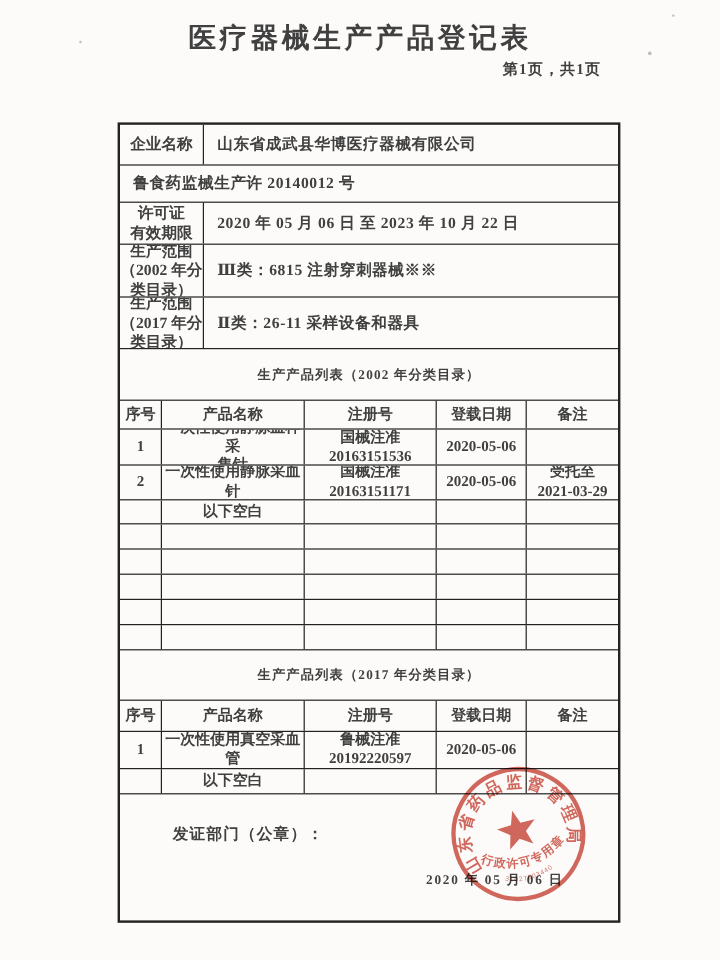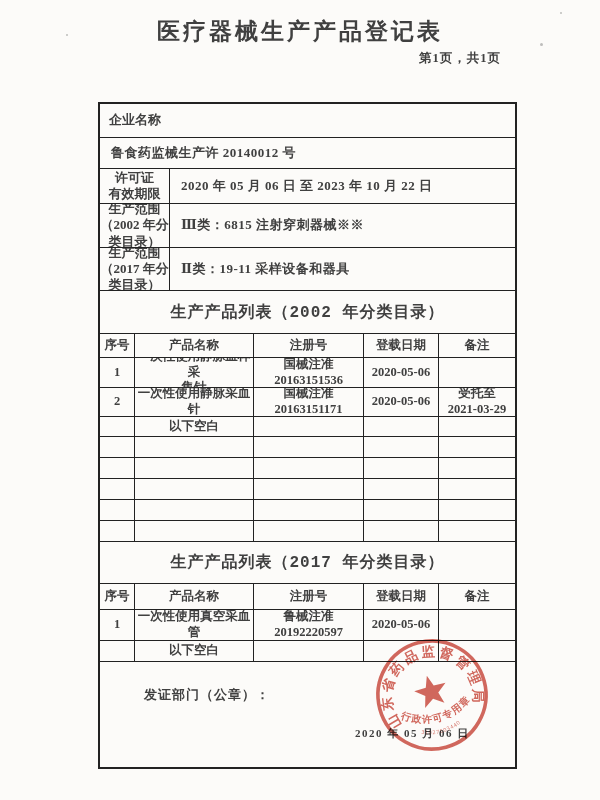--- a/index.html
+++ b/index.html
@@ -29,21 +29,21 @@
     border-right:1.5px solid #222; font-size:12.5px; line-height:1.25;
     overflow:hidden;
   }
   .cell:last-child { border-right:none; }
   .pre { white-space:pre-line; }
   
   .ilabel { width:70px; flex:0 0 70px; font-size:13px; }
   .ivalue { flex:1; justify-content:flex-start; text-align:left; padding-left:11px; font-size:13px; letter-spacing:0.5px; }
   
   .band { display:flex; align-items:center; justify-content:center;
-          border-bottom:1.5px solid #222; font-size:16px; letter-spacing:1px; box-sizing:border-box;font-family:Liberation Mono, monospace; }
+          border-bottom:1.5px solid #222; font-size:11px; letter-spacing:1px; box-sizing:border-box; }
   
   .c-no   { width:35px;  flex:0 0 35px; }
   .c-name { width:119px; flex:0 0 119px; }
   .c-reg  { width:110px; flex:0 0 110px; }
   .c-date { width:75px;  flex:0 0 75px; }
   .c-note { flex:1; }
   .hdr .cell { font-size:12.5px; }
   
   .footer { position:relative; height:109px;padding-left:48px; }
   .issue-label { position:absolute; left:44px; top:24px; font-size:13px; letter-spacing:1px; }
@@ -60,40 +60,41 @@
 
 <div class="page">
 
   <div class="title">医疗器械生产产品登记表</div>
   <div class="pageinfo">第1页，共1页</div>
 
   <div class="formtable">
 
     <div class="row" style="height:34px">
       <div class="cell ilabel pre">企业名称</div>
+      <div class="cell ivalue">山东省成武县华博医疗器械有限公司</div>
     </div>
     <div class="row" style="height:31px">
       <div class="cell ivalue">鲁食药监械生产许 20140012 号</div>
     </div>
     <div class="row" style="height:35px">
       <div class="cell ilabel pre">许可证
 有效期限</div>
       <div class="cell ivalue">2020 年 05 月 06 日  至 2023 年 10 月 22 日</div>
     </div>
     <div class="row" style="height:44px">
       <div class="cell ilabel pre">生产范围
 （2002 年分
 类目录）</div>
       <div class="cell ivalue">Ⅲ类：6815 注射穿刺器械※※</div>
     </div>
     <div class="row" style="height:43px">
       <div class="cell ilabel pre">生产范围
 （2017 年分
 类目录）</div>
-      <div class="cell ivalue">Ⅱ类：19-11 采样设备和器具</div>
+      <div class="cell ivalue">Ⅱ类：26-11 采样设备和器具</div>
     </div>
 
     <div class="band" style="height:43px">生产产品列表（2002 年分类目录）</div>
 
     <div class="row hdr" style="height:24px">
       <div class="cell c-no">序号</div>
       <div class="cell c-name">产品名称</div>
       <div class="cell c-reg">注册号</div>
       <div class="cell c-date">登载日期</div>
       <div class="cell c-note">备注</div>

